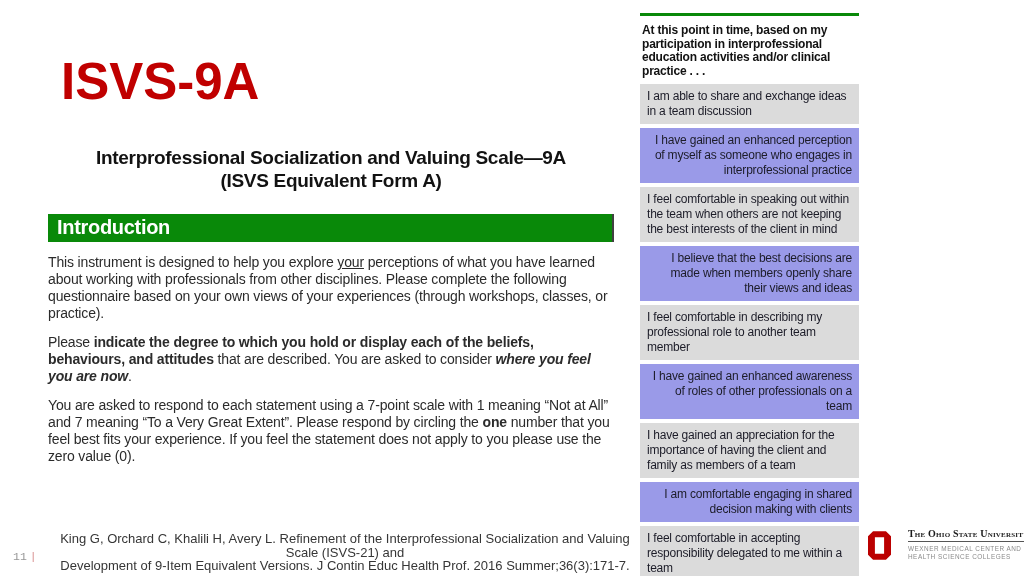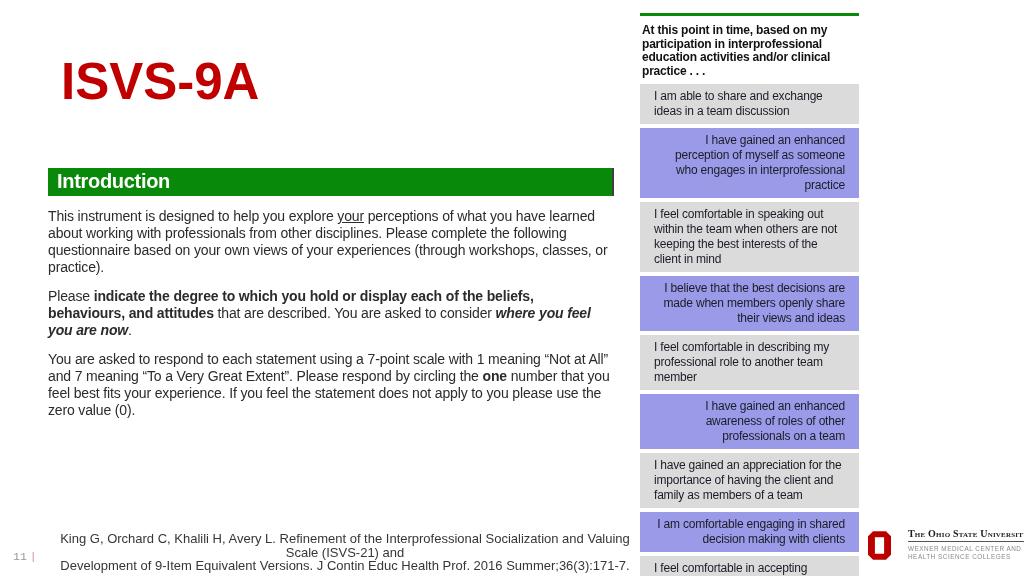--- a/index.html
+++ b/index.html
@@ -53,21 +53,21 @@
   .accent-line { height: 3px; background: #098909; margin-bottom: 4px; }
   .rc-header {
     font-weight: bold; color: #121212;
     font-size: 12px; line-height: 13.5px; letter-spacing: -0.2px;
     padding: 4px 4px 6px 2px;
   }
   .scale-item {
     background: #DBDBDB;
     color: #1c1c28;
     font-size: 12px; line-height: 15px; letter-spacing: -0.2px;
-    padding: 5px 14px;
+    padding: 5px 7px;
     margin-bottom: 4px;
   }
   .scale-item.hl { background: #9A9AE8; text-align: right; }
 
   
   .page-num {
     position: absolute; left: 13px; top: 550px;
     font-size: 11.5px; color: #979797; font-family: Liberation Mono, monospace;
   }
   .page-num .pipe { color: #d89090; margin-left: 3px; }
@@ -97,20 +97,24 @@
   }
 </style>
 </head>
 <body>
 
 <div class="slide">
 
   <h1 class="slide-title">ISVS-9A</h1>
 
   <div class="doc">
+    <div class="doc-title">
+      <span>Interprofessional Socialization and Valuing Scale—9A</span>
+      <span>(ISVS Equivalent Form A)</span>
+    </div>
     <div class="intro-bar">Introduction</div>
     <p class="para"><span>This instrument is designed to help you explore </span><span class="u">your</span><span> perceptions of what you have learned about working with professionals from other disciplines. Please complete the following questionnaire based on your own views of your experiences (through workshops, classes, or practice).</span></p>
     <p class="para"><span>Please </span><span class="b">indicate the degree to which you hold or display each of the beliefs, behaviours, and attitudes</span><span> that are described. You are asked to consider </span><span class="bi">where you feel you are now</span><span>.</span></p>
     <p class="para"><span>You are asked to respond to each statement using a 7-point scale with 1 meaning “Not at All” and 7 meaning “To a Very Great Extent”. Please respond by circling the </span><span class="b">one</span><span> number that you feel best fits your experience.  If you feel the statement does not apply to you please use the zero value (0).</span></p>
   </div>
 
   <div class="scale-panel">
     <div class="accent-line"></div>
     <div class="rc-header">At this point in time, based on my participation in interprofessional education activities and/or clinical practice . . .</div>
     <div class="scale-item">I am able to share and exchange ideas in a team discussion</div>

